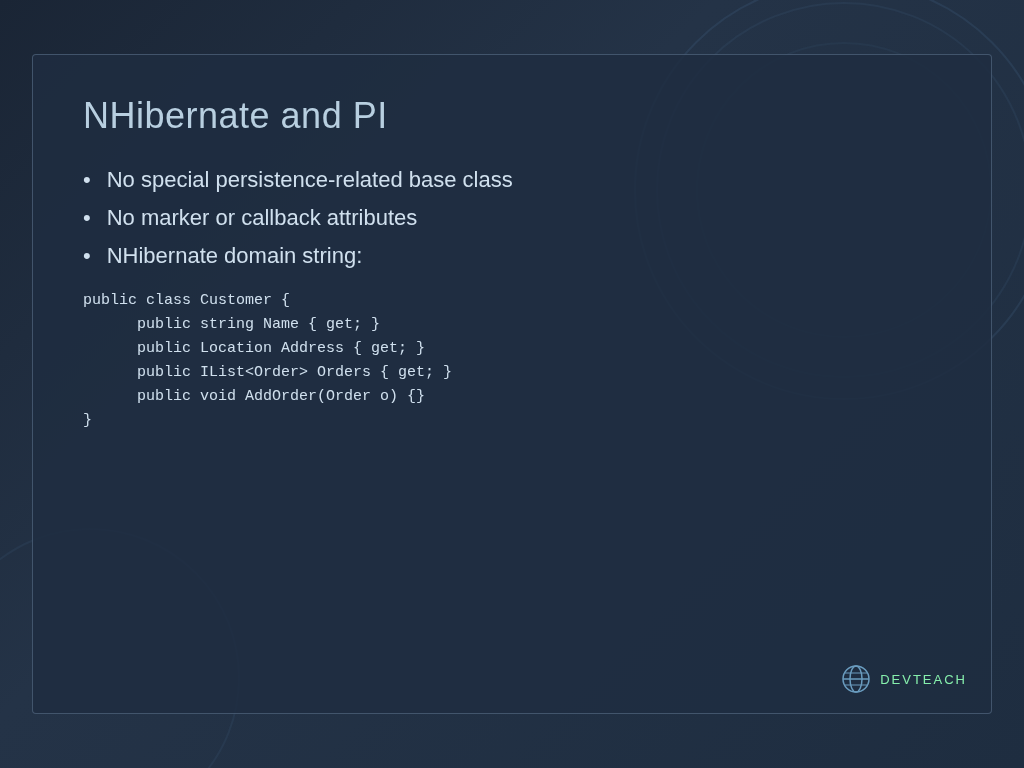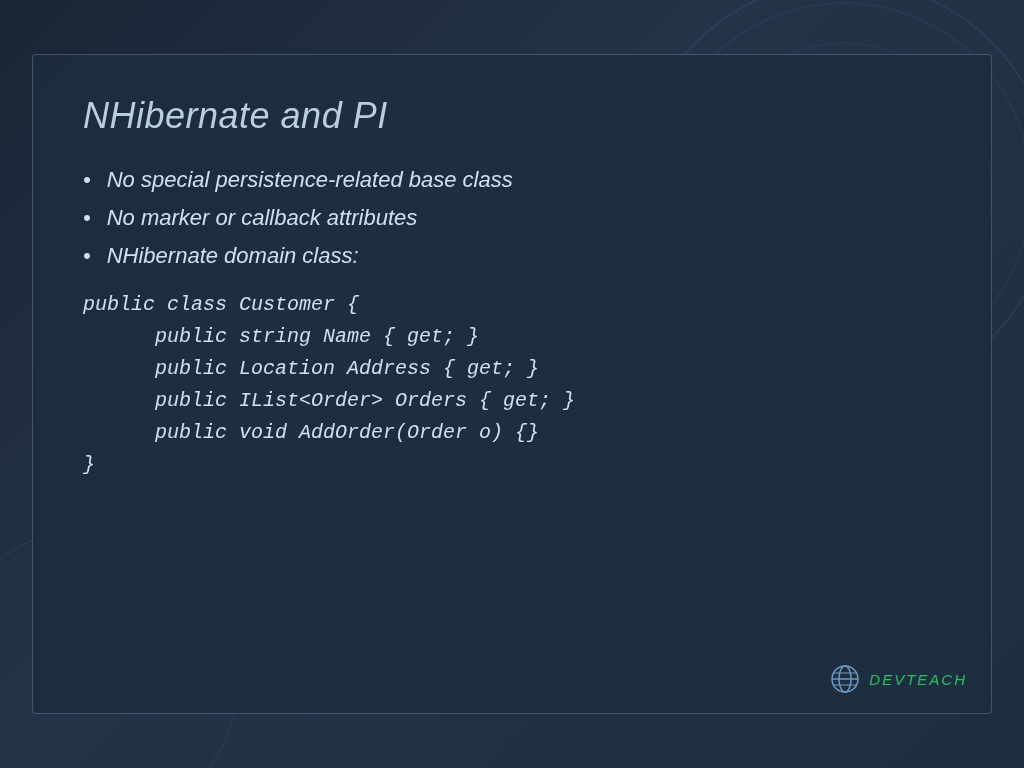--- a/index.html
+++ b/index.html
@@ -63,21 +63,20 @@
     }
 
     .slide-container {
       position: absolute;
       inset: 0;
       z-index: 2;
       display: flex;
       align-items: center;
       justify-content: center;
       padding: 30px;
-      font-style: italic;
     }
 
     .slide-card {
       background: rgba(30, 45, 65, 0.85);
       border: 1px solid rgba(150, 180, 210, 0.3);
       border-radius: 4px;
       width: 960px;
       min-height: 660px;
       padding: 40px 50px 40px 50px;
       position: relative;
@@ -109,21 +108,21 @@
     .bullet-list li::before {
       content: '•';
       color: #d0e0ee;
       font-size: 22px;
       flex-shrink: 0;
       margin-top: 0px;
     }
 
     .code-block {
       font-family: 'Courier New', Courier, monospace;
-      font-size: 20px;
+      font-size: 15px;
       color: #d0e0ee;
       line-height: 1.6;
       margin-top: 16px;
       white-space: pre;
     }
 
     .logo-area {
       position: absolute;
       bottom: 18px;
       right: 24px;
@@ -131,22 +130,22 @@
       align-items: center;
       gap: 8px;
     }
 
     .logo-globe {
       width: 32px;
       height: 32px;
     }
 
     .logo-text {
-      color: #22c55e;
-      font-size: 15px;
+      color: #86efac;
+      font-size: 13px;
       font-weight: 500;
       letter-spacing: 2px;
       text-transform: uppercase;
     }
   </style>
 </head>
 <body>
 
 <div class="bg-overlay"></div>
 <div class="globe-watermark"></div>
@@ -158,21 +157,21 @@
     <h1 class="slide-title">NHibernate and PI</h1>
 
     <ul class="bullet-list">
       <li>
         <span>No special persistence-related base class</span>
       </li>
       <li>
         <span>No marker or callback attributes</span>
       </li>
       <li>
-        <span>NHibernate domain class:</span>
+        <span>NHibernate domain string:</span>
       </li>
     </ul>
 
     <div class="code-block">public class Customer {
       public string Name { get; }
       public Location Address { get; }
       public IList&lt;Order&gt; Orders { get; }
       public void AddOrder(Order o) {}
 }</div>
 

